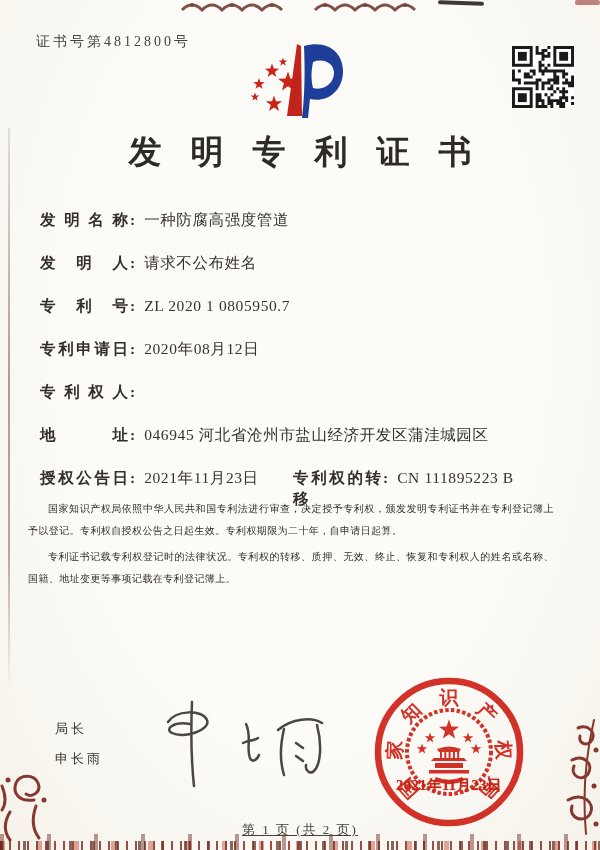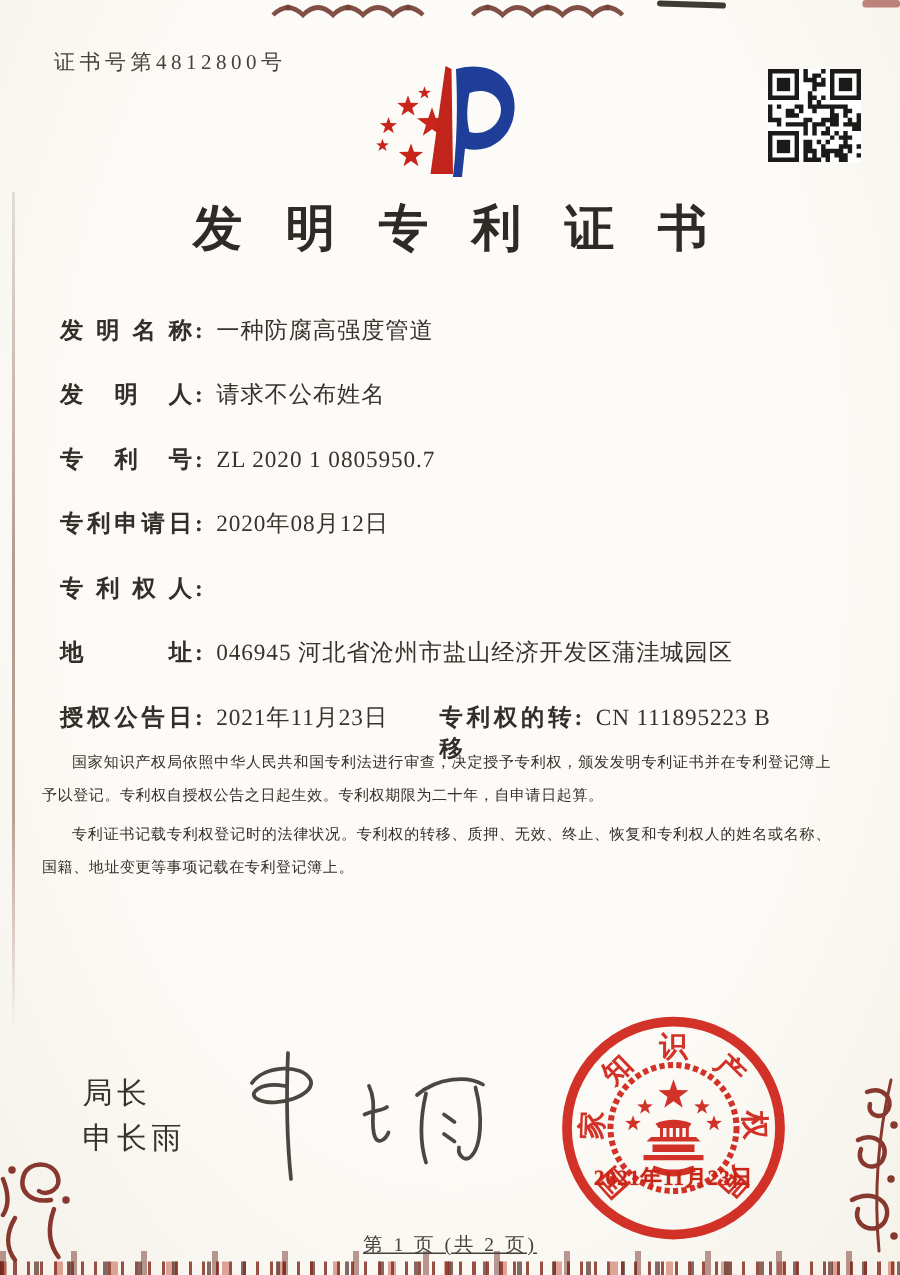--- a/index.html
+++ b/index.html
@@ -47,21 +47,21 @@
   .f-value { letter-spacing:.6px; font-weight:500; white-space:nowrap; }
   .grant-no-group { position:absolute; left:253px; top:0; display:flex; align-items:baseline; }
 
   
   .body-text { position:absolute; left:28px; top:498px; width:526px;
     font-size:10px; line-height:21.6px; text-align:justify; color:#342f29; letter-spacing:.4px; }
   .body-text p { text-indent:2em; }
   .body-text p + p { margin-top:5px; }
 
   
-  .signer { position:absolute; left:55px; top:714px; font-size:20px;
+  .signer { position:absolute; left:55px; top:714px; font-size:13px;
     letter-spacing:3px; line-height:30px; color:#37322c; }
   .signature { position:absolute; left:150px; top:696px; opacity:.88; }
 
   
   .seal { position:absolute; left:370px; top:673px; filter:blur(.35px); opacity:.93; }
   .seal-date { position:absolute; left:374px; top:776px; width:150px; text-align:center;
     color:#c92517; font-size:14.5px; font-weight:600; letter-spacing:.5px;
     text-shadow:0 0 1px rgba(201,37,23,.6); z-index:5; }
 
   

